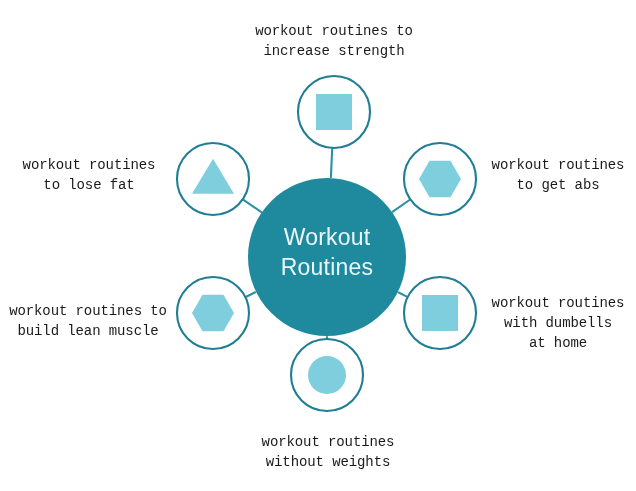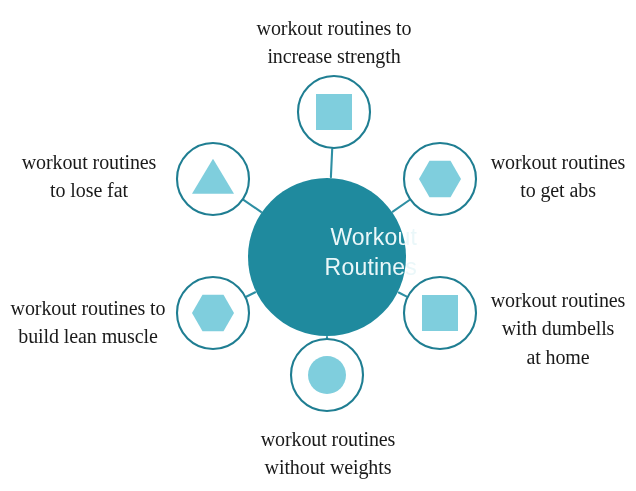--- a/index.html
+++ b/index.html
@@ -20,31 +20,32 @@
   }
   #diagram-svg {
     position: absolute;
     left: 0;
     top: 0;
     width: 636px;
     height: 491px;
   }
   .node-label {
     position: absolute;
-    font-family: Liberation Serif, serif;
-    font-size: 20px;
+    font-family: Liberation Mono, monospace;
+    font-size: 14px;
     line-height: 1.42;
     color: #1a1a1a;
     white-space: pre-line;
     letter-spacing: -0.1px;
+    margin-top: 8px;
   }
   .label-center-align { text-align: center; }
   .hub-text {
     position: absolute;
-    text-align: right;
+    text-align: center;
     font-family: "Liberation Sans", sans-serif;
     font-size: 23px;
     line-height: 1.3;
     color: #eaf7f9;
     white-space: pre-line;
     letter-spacing: 0.2px;
   }
 </style>
 </head>
 <body>

